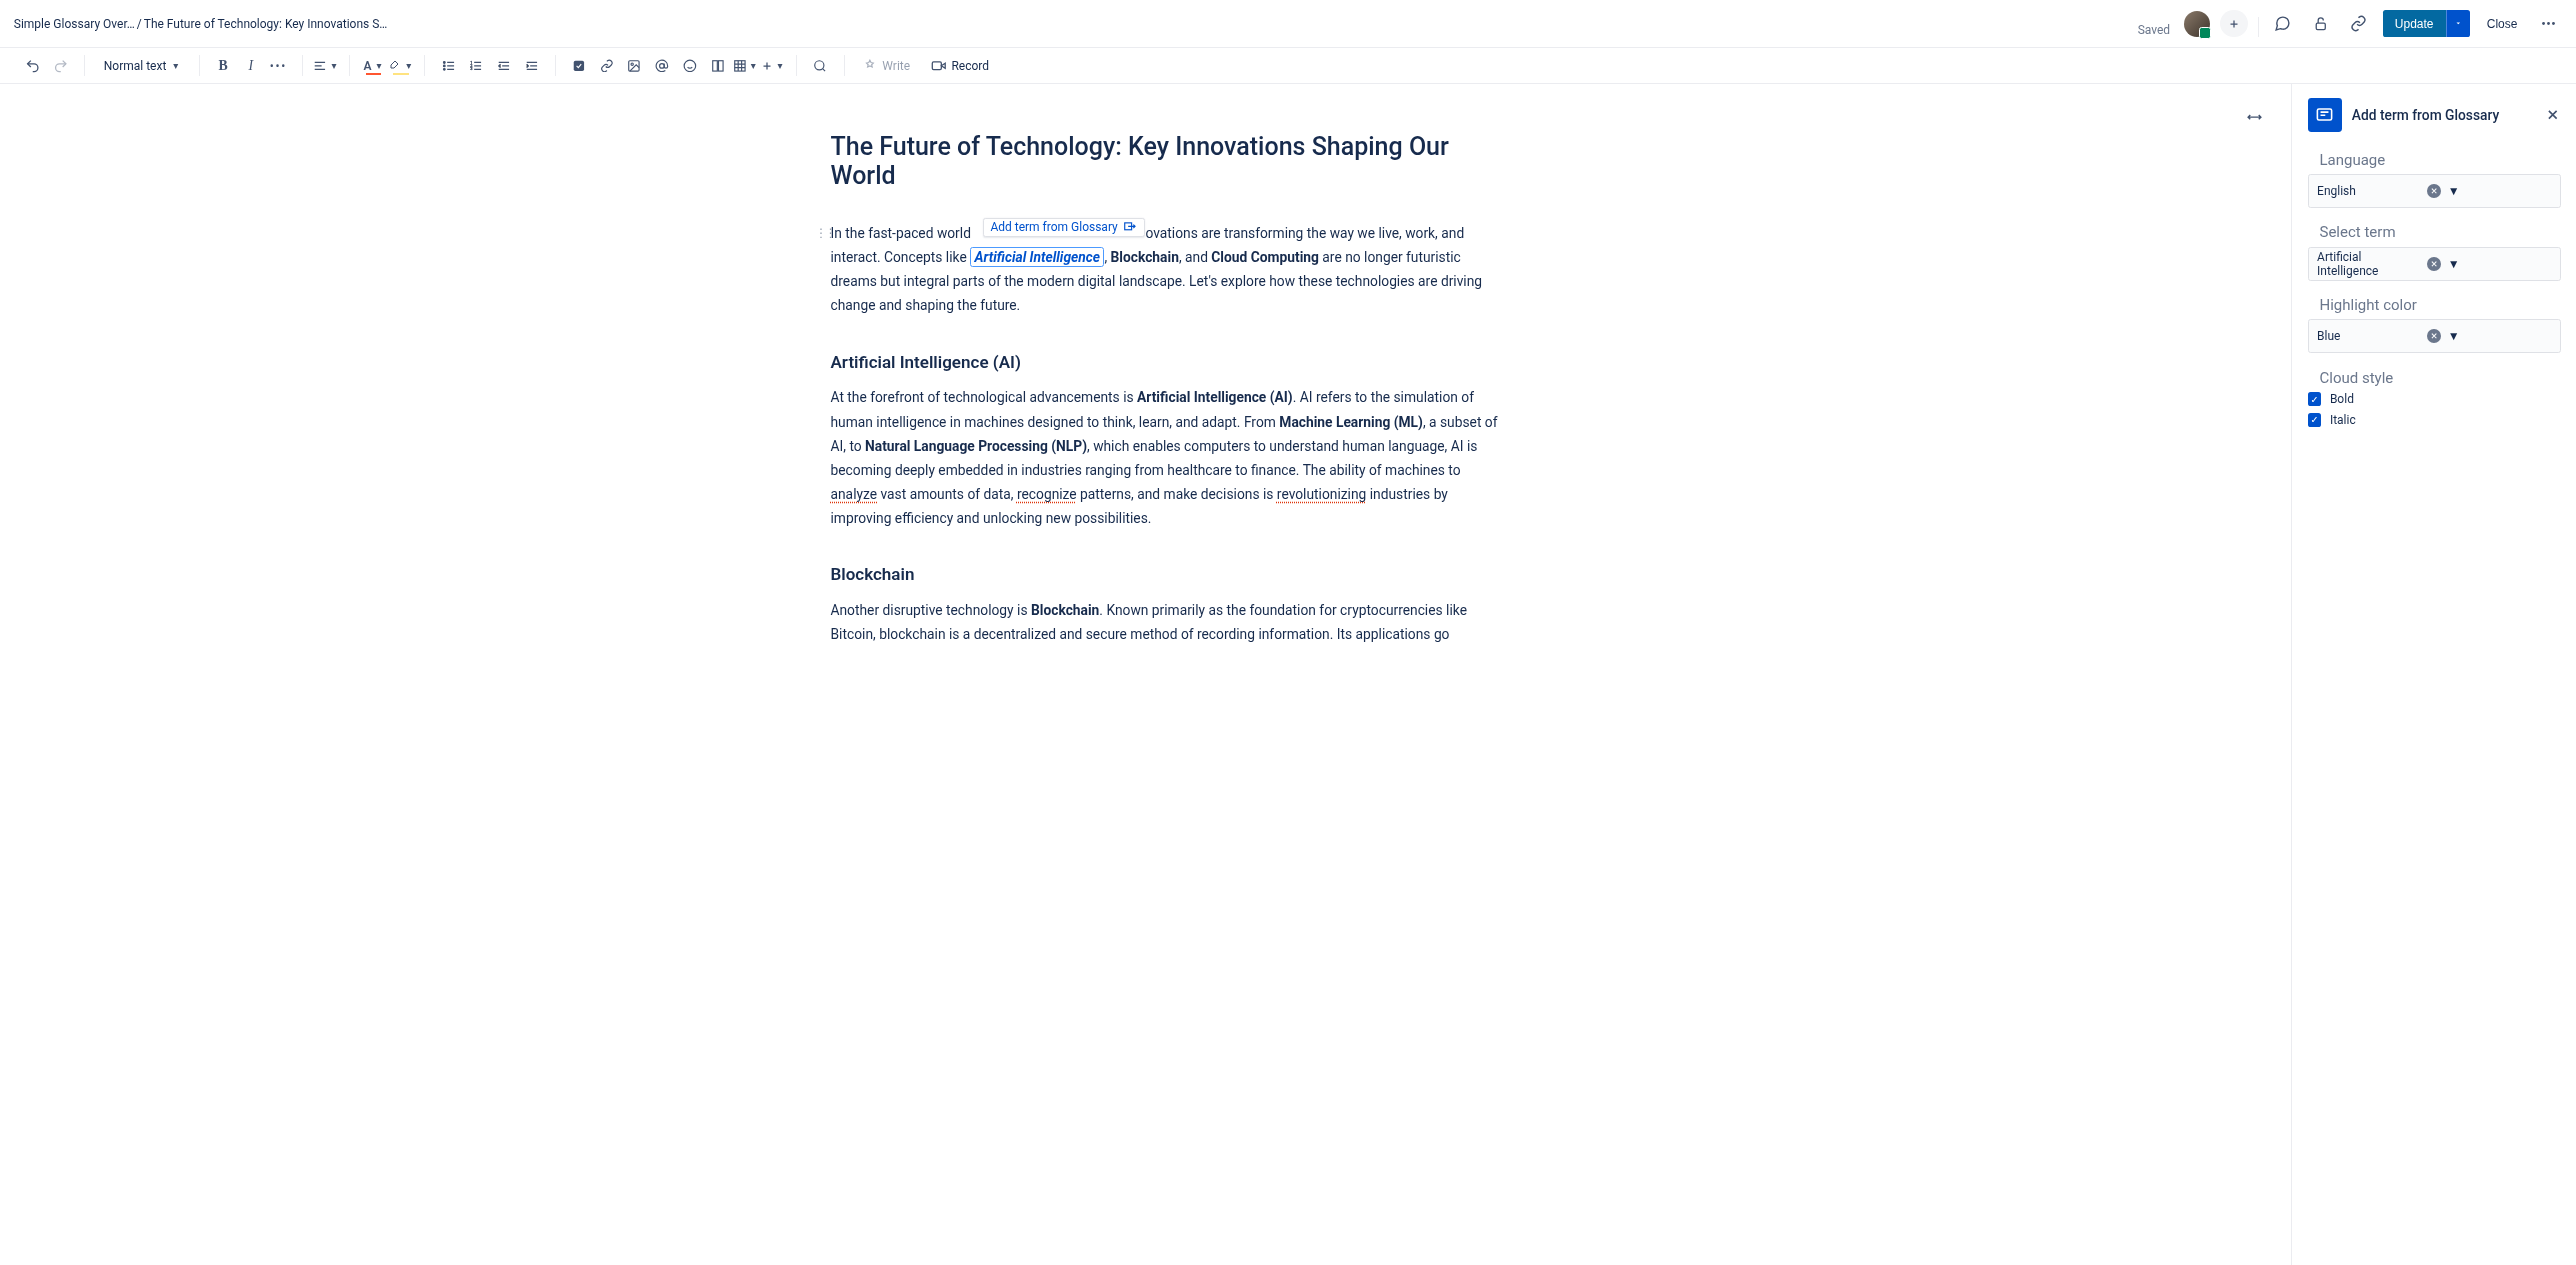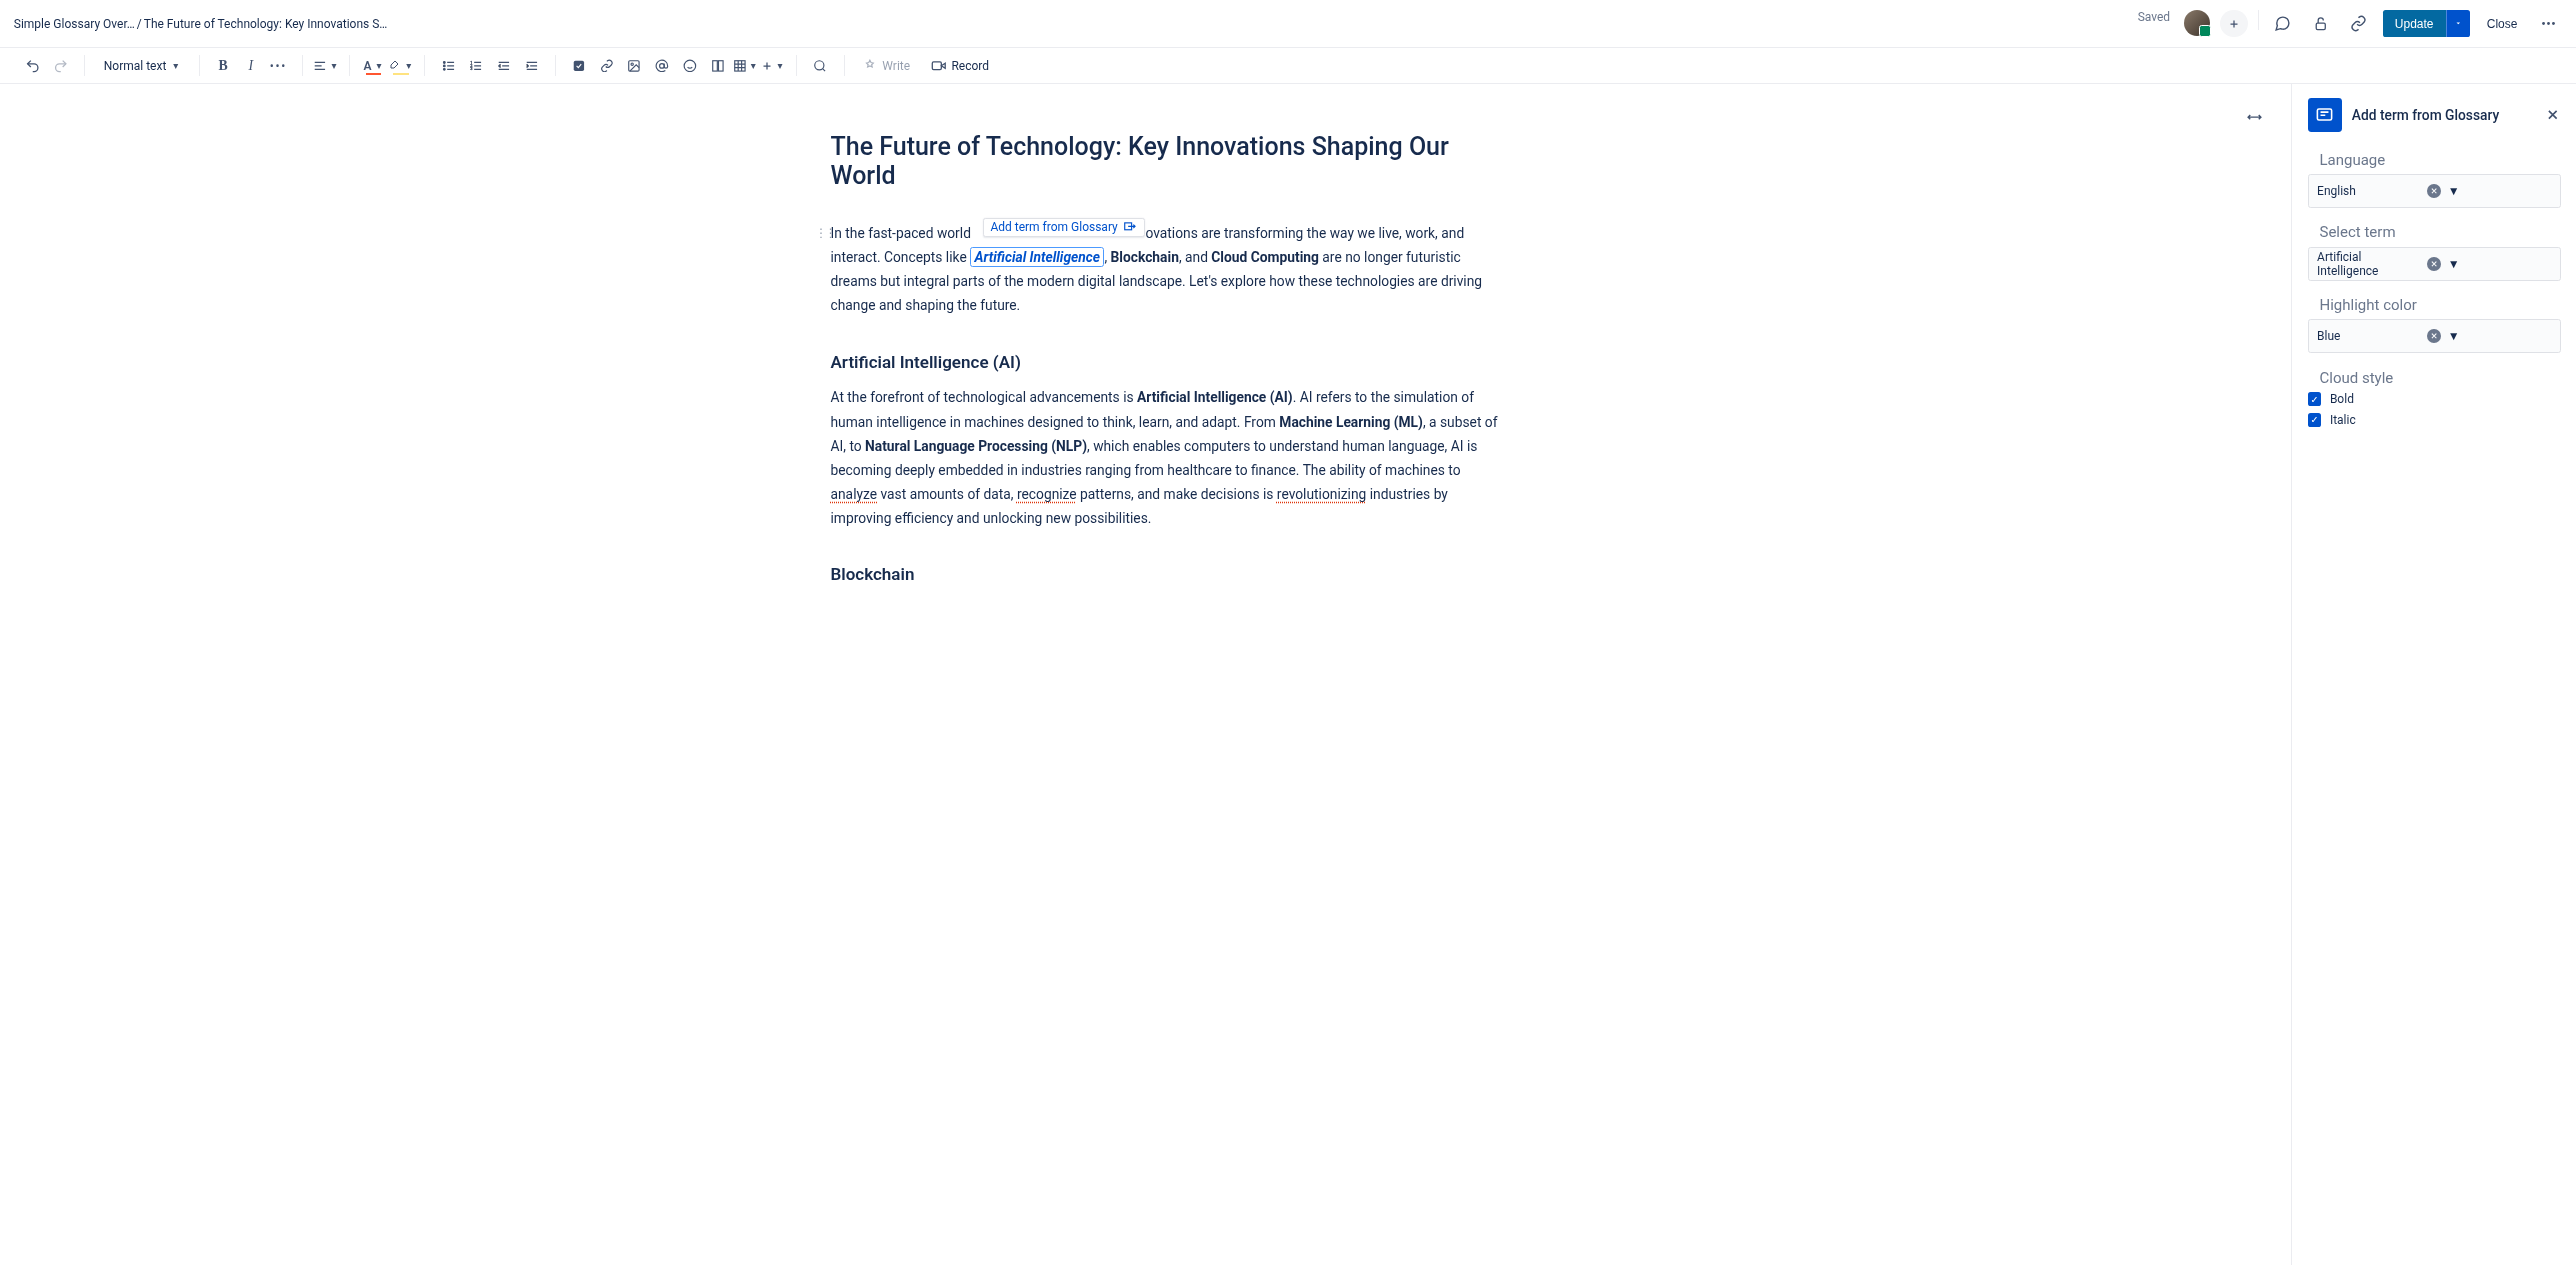--- a/index.html
+++ b/index.html
@@ -20,21 +20,21 @@
   display: flex;
   align-items: center;
   gap: 2px;
   color: #6B778C;
   font-size: 12px;
   flex: 1;
 }
 .breadcrumb span { color: #172B4D; }
 .top-right {
   display: flex;
-  align-items: flex-start;
+  align-items: flex-end;
   gap: 10.3px;
 }
 .saved { color: #6B778C; font-size: 12px; margin-right: 3.4px; }
 .avatar {
   width: 26px; height: 26px;
   border-radius: 50%;
   background: linear-gradient(135deg,#8a7a6a,#3d332b);
   position: relative;
 }
 .avatar::after {
@@ -394,20 +394,23 @@
         <p>
           <span>In the fast-paced world</span>&nbsp;&nbsp;&nbsp;&nbsp;&nbsp;&nbsp;&nbsp;&nbsp;&nbsp;&nbsp;&nbsp;&nbsp;&nbsp;&nbsp;&nbsp;&nbsp;&nbsp;&nbsp;&nbsp;&nbsp;&nbsp;&nbsp;&nbsp;&nbsp;&nbsp;&nbsp;&nbsp;&nbsp;&nbsp;&nbsp;&nbsp;&nbsp;&nbsp;&nbsp;&nbsp;&nbsp;&nbsp;&nbsp;&nbsp;&nbsp;&nbsp;&nbsp;&nbsp;&nbsp;&nbsp;&nbsp;&nbsp;&nbsp;&nbsp;&nbsp;&nbsp;<span>ovations are transforming the way we live, work, and interact. Concepts like </span>
           <span class="glossary-term">Artificial Intelligence</span><span>, </span><b>Blockchain</b><span>, and </span><b>Cloud Computing</b><span> are no longer futuristic dreams but integral parts of the modern digital landscape. Let's explore how these technologies are driving change and shaping the future.</span>
         </p>
       </div>
       <h2>Artificial Intelligence (AI)</h2>
       <p>
         <span>At the forefront of technological advancements is </span><b>Artificial Intelligence (AI)</b><span>. AI refers to the simulation of human intelligence in machines designed to think, learn, and adapt. From </span><b>Machine Learning (ML)</b><span>, a subset of AI, to </span><b>Natural Language Processing (NLP)</b><span>, which enables computers to understand human language, AI is becoming deeply embedded in industries ranging from healthcare to finance. The ability of machines to </span><span class="dotted">analyze</span><span> vast amounts of data, </span><span class="dotted">recognize</span><span> patterns, and make decisions is </span><span class="dotted">revolutionizing</span><span> industries by improving efficiency and unlocking new possibilities.</span>
       </p>
       <h2>Blockchain</h2>
+      <p>
+        <span>Another disruptive technology is </span><b>Blockchain</b><span>. Known primarily as the foundation for cryptocurrencies like Bitcoin, blockchain is a decentralized and secure method of recording information. Its applications go</span>
+      </p>
     </div>
   </div>
 
   <div class="side-panel">
     <div class="panel-header">
       <div class="panel-icon">
         <svg width="19" height="19" viewBox="0 0 24 24" fill="none" stroke="#fff" stroke-width="2">
             <rect x="3" y="5" width="18" height="14" rx="2"></rect>
             <path d="M7 9h10M7 13h6"></path>
           </svg>

